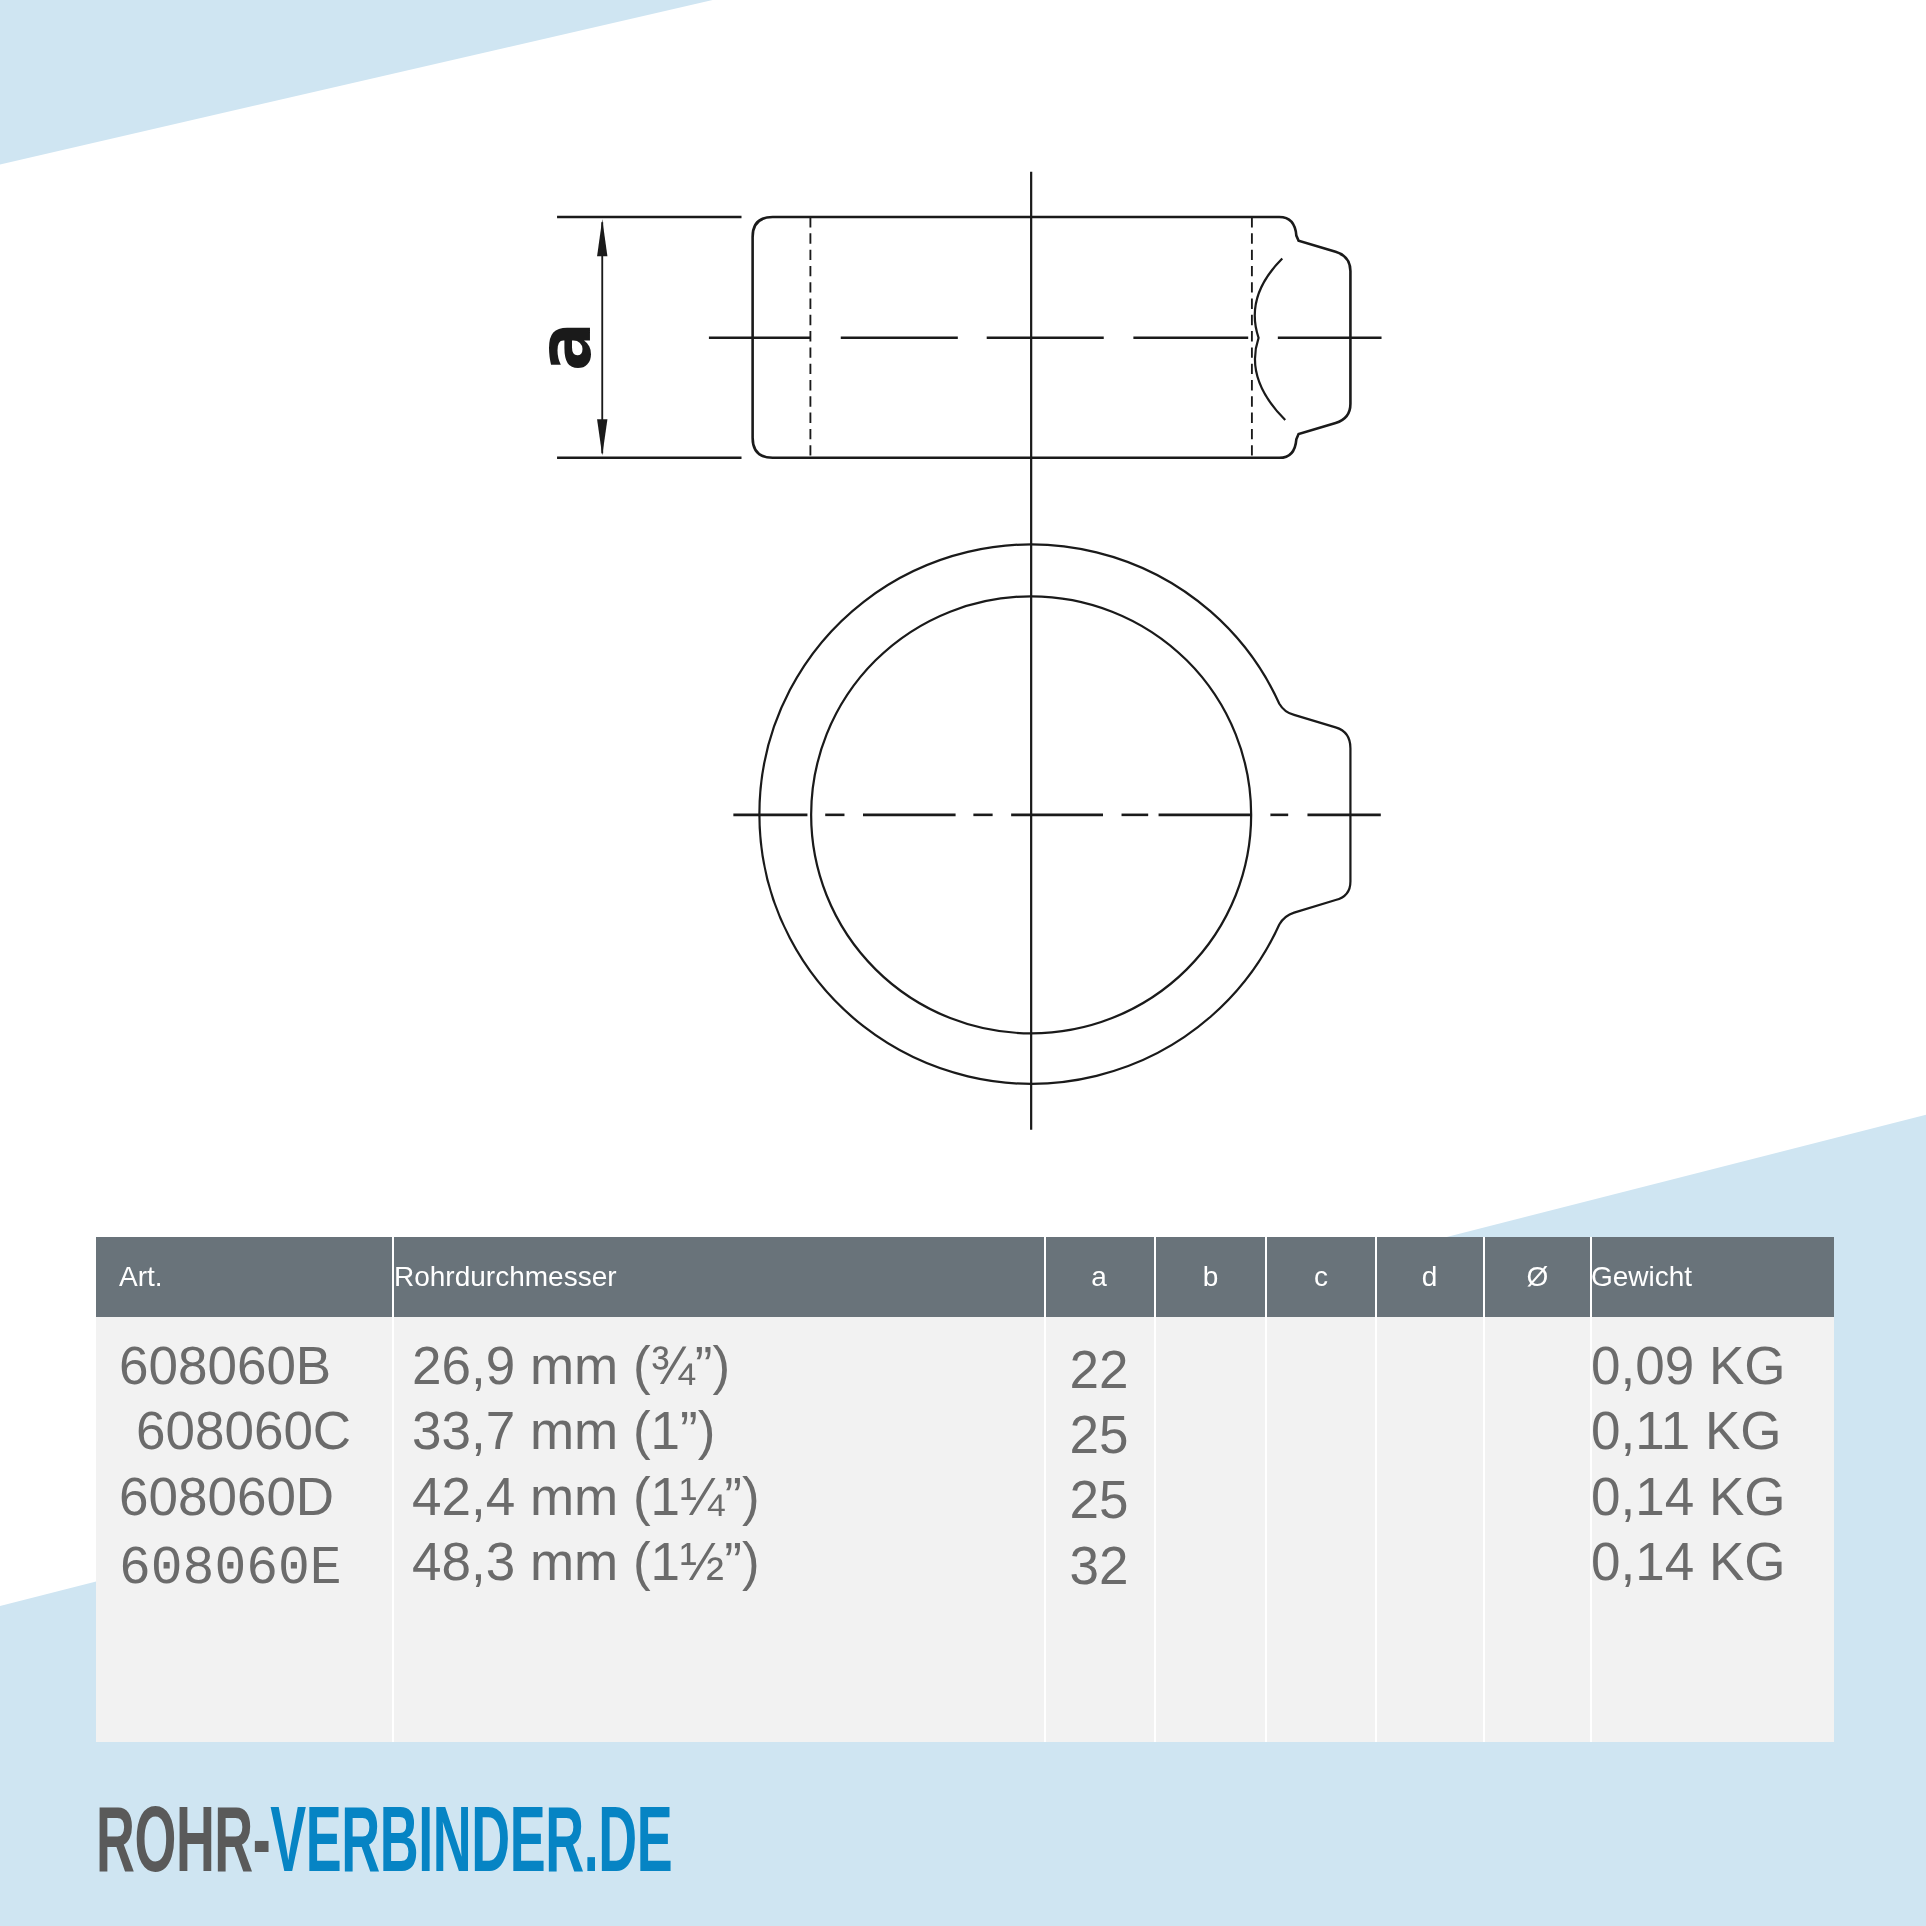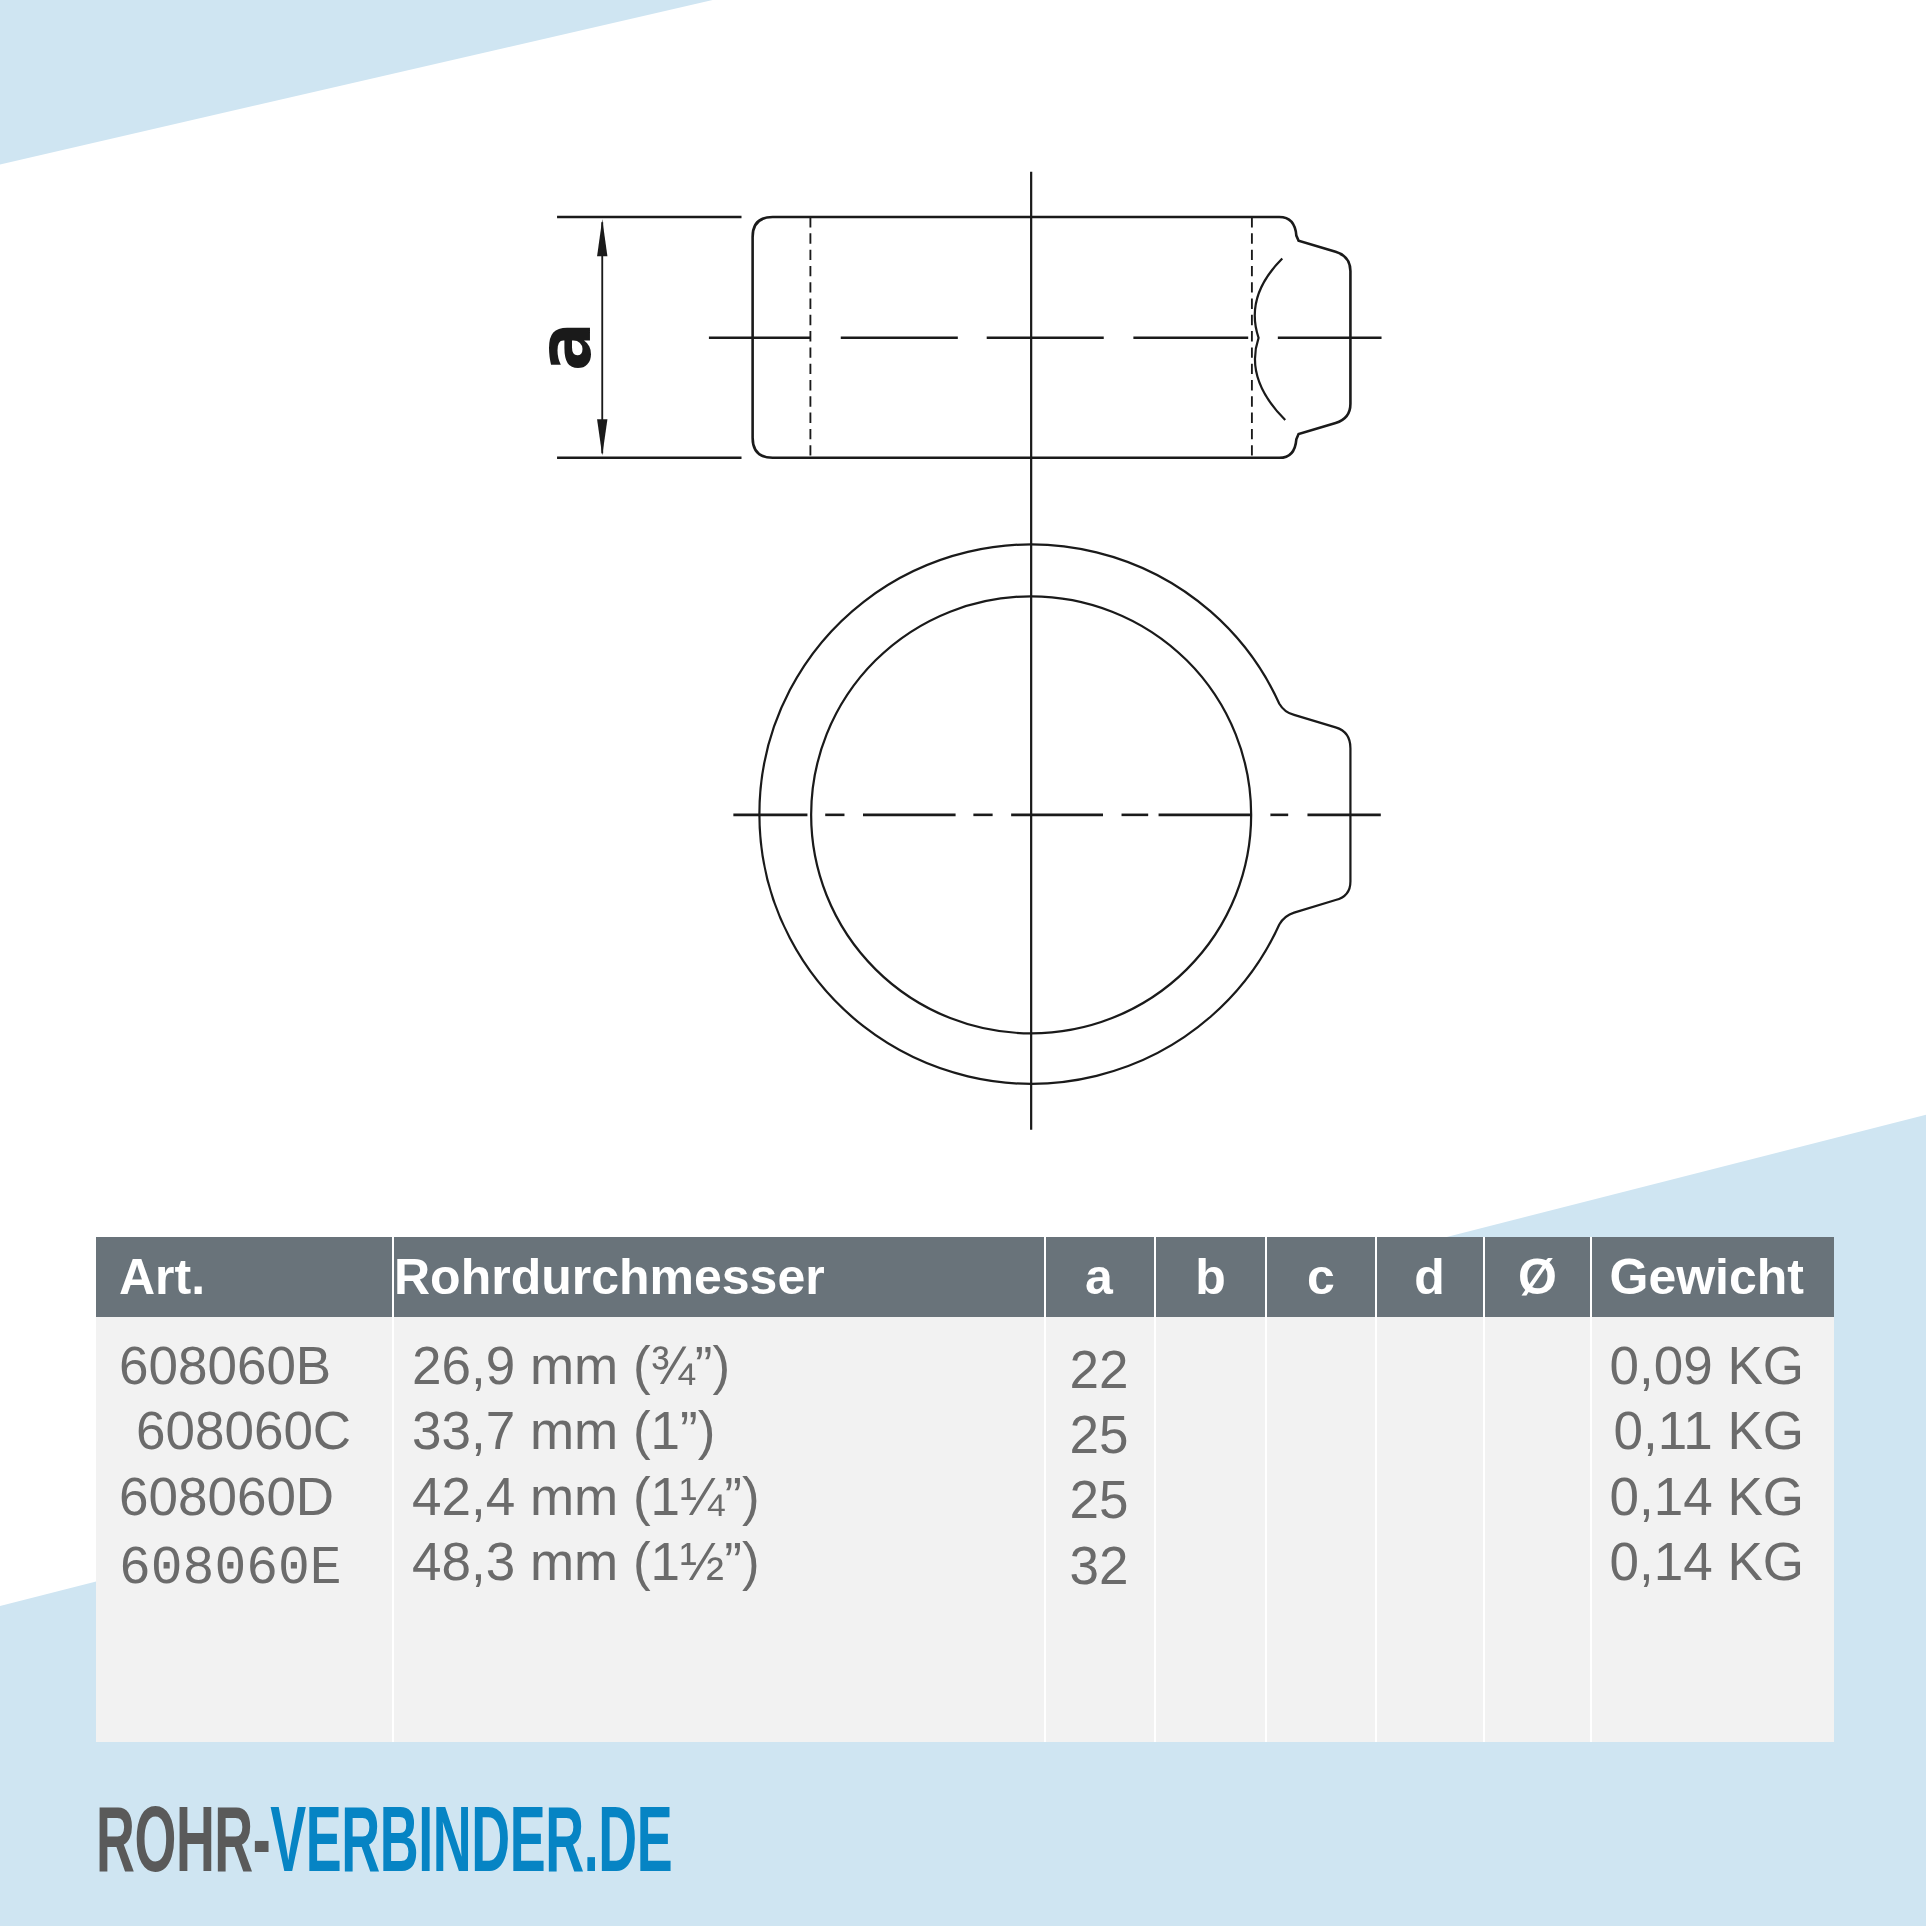--- a/index.html
+++ b/index.html
@@ -3,25 +3,25 @@
 <meta charset="utf-8">
 <style>
   html, body { margin: 0; padding: 0; }
   body { width: 1926px; height: 1926px; position: relative; overflow: hidden; background: #ffffff; font-family: "Liberation Sans", sans-serif; }
   .bg-svg { position: absolute; left: 0; top: 0; width: 1926px; height: 1926px; }
   .drawing { position: absolute; left: 0; top: 0; width: 1926px; height: 1926px; }
   .dim-label { position: absolute; left: 527px; top: 306px; width: 74px; height: 81px; font-family: "DejaVu Sans", sans-serif; font-weight: bold; font-size: 73px; line-height: 81px; text-align: center; color: #1a1a1a; transform: rotate(-90deg); transform-origin: 50% 50%; }
   .table { position: absolute; left: 96px; top: 1237px; width: 1738px; height: 505px; background: #f2f2f2; }
   .thead { position: absolute; left: 0; top: 0; width: 1738px; height: 80px; background: #69737a; }
   .col-sep { position: absolute; top: 0; width: 2.2px; height: 505px; background: #ffffff; }
-  .th { position: absolute; top: 0; height: 80px; line-height: 80px; color: #ffffff; font-weight: bold; font-size: 50px; white-space: nowrap; }
+  .th { position: absolute; top: 0; height: 80px; line-height: 80px; color: #ffffff; font-weight: normal; font-size: 28px; white-space: nowrap; }
   .td { position: absolute; color: #6b6b6b; font-size: 53px; line-height: 65px; white-space: nowrap; }
   .left { text-align: left; }
   .center { text-align: center; }
-  .right { text-align: right; }
+  .right { }
   .logo { position: absolute; left: 96px; top: 1793px; height: 92px; white-space: nowrap; font-family: "Liberation Sans", sans-serif; font-weight: bold; font-size: 92px; line-height: 92px; transform-origin: 0 0; transform: scaleX(0.585); letter-spacing: -0.7px; }
   .logo .part1 { color: #5a5a5a; }
   .logo .part2 { color: #0684c4; }
 </style>
 </head>
 <body>
 
 <svg class="bg-svg" viewBox="0 0 2600 2600" xmlns="http://www.w3.org/2000/svg">
   <polygon points="0,0 962,0 0,222" fill="#cfe5f2"></polygon>
   <polygon points="0,2168 2600,1505 2600,2600 0,2600" fill="#cfe5f2"></polygon>

